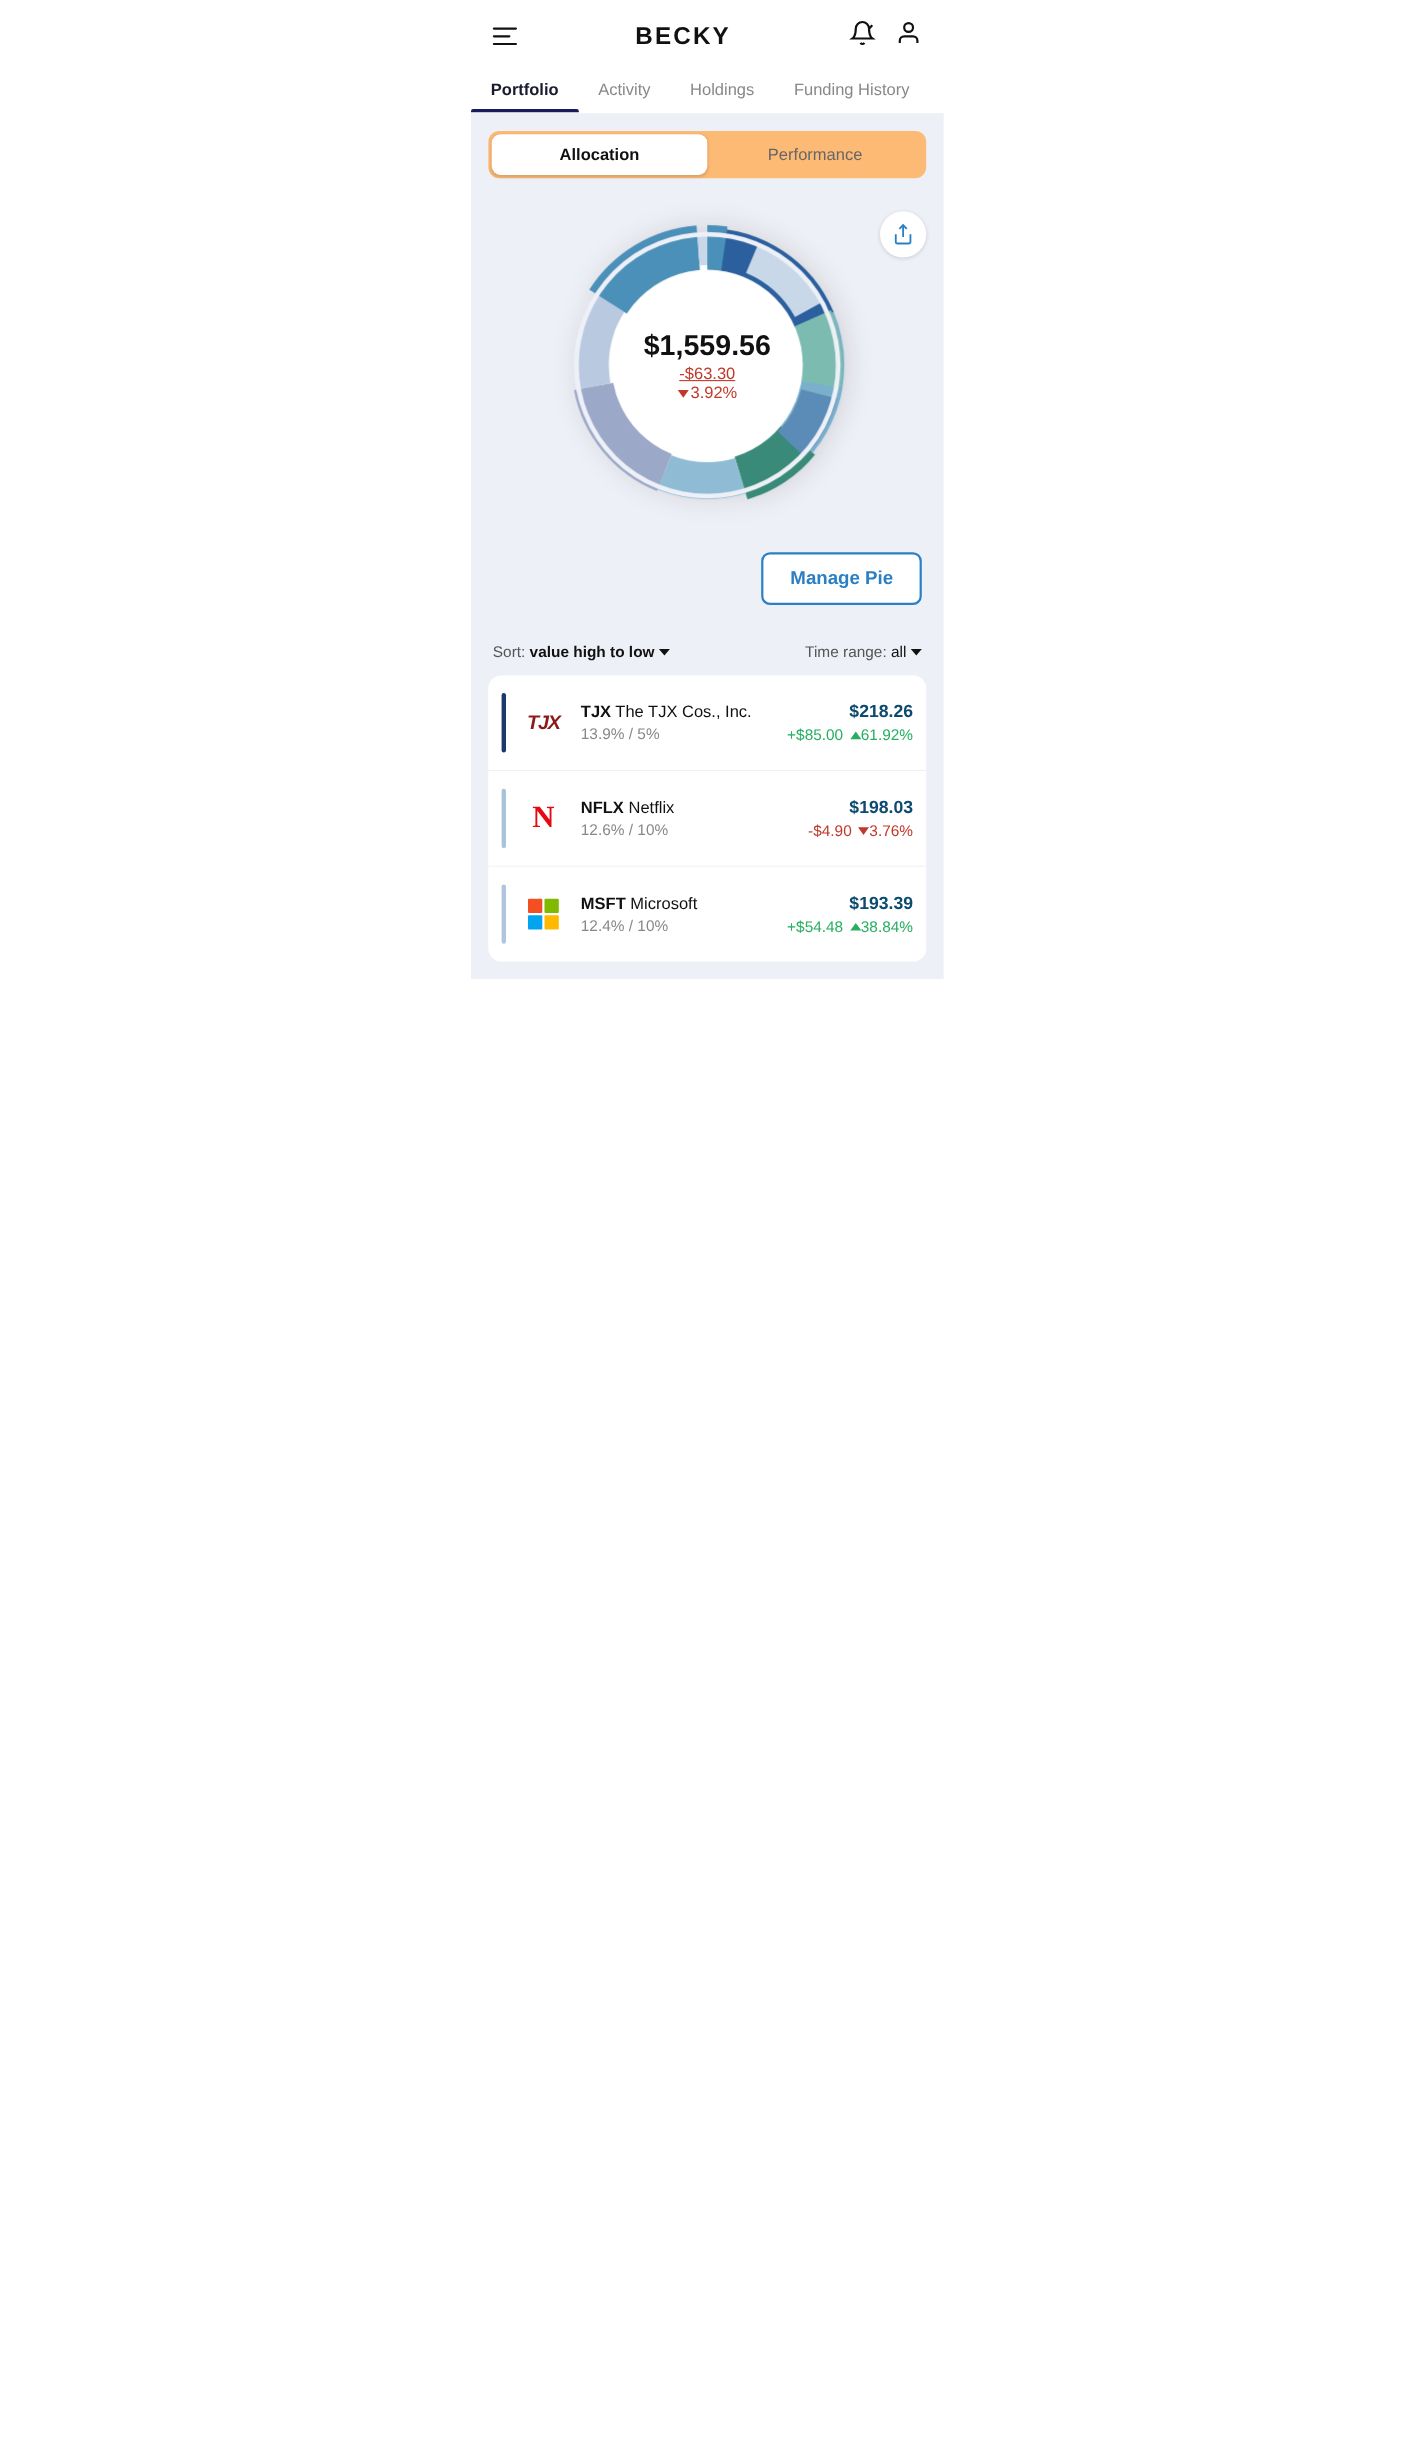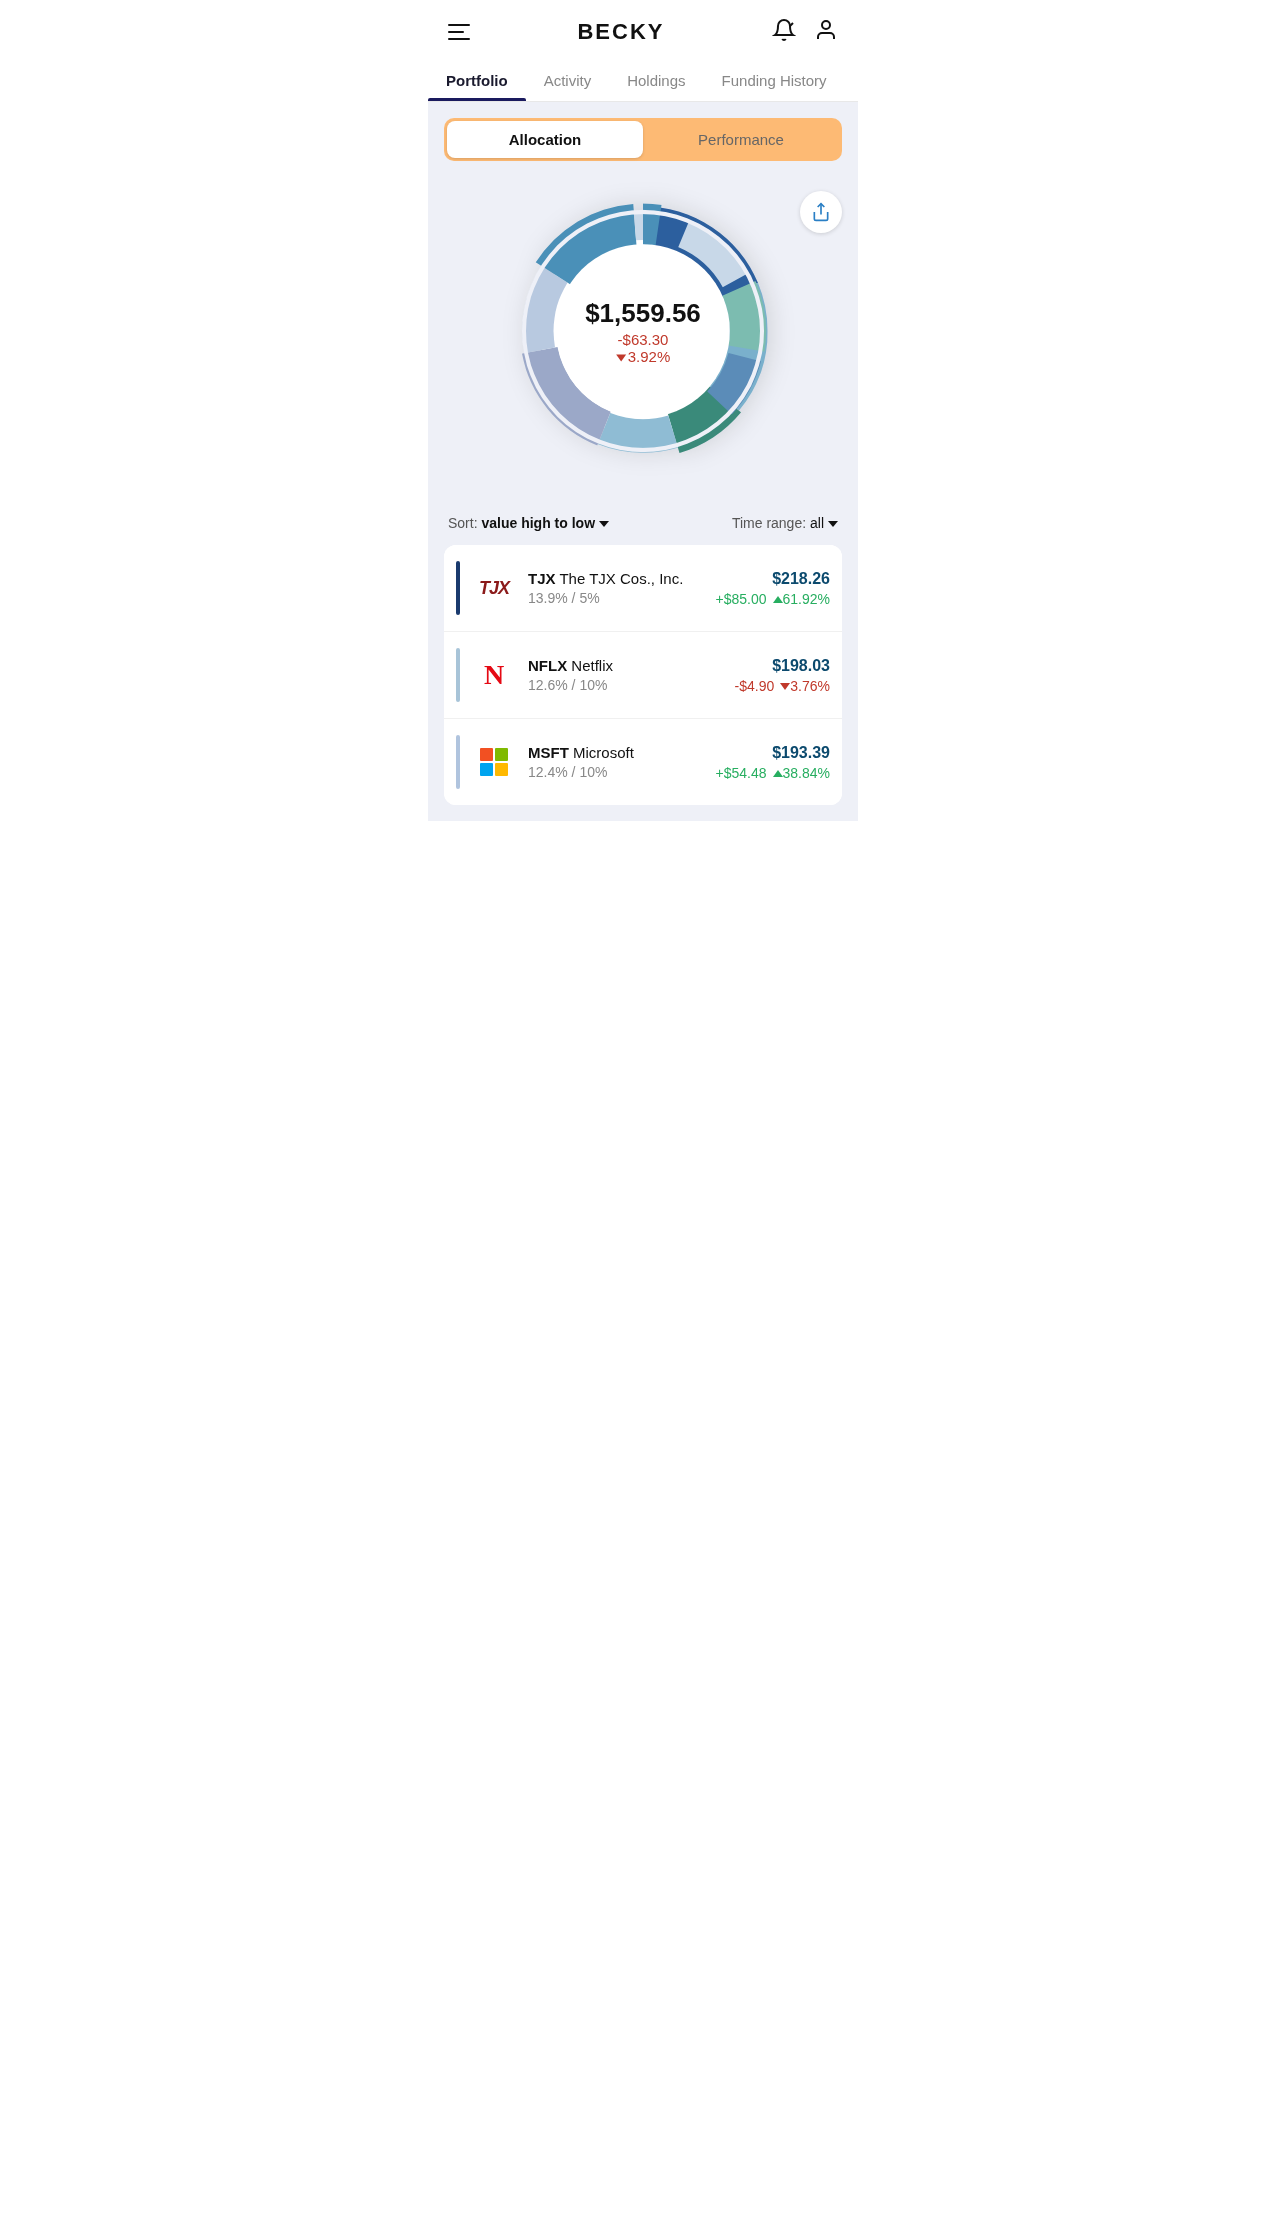--- a/index.html
+++ b/index.html
@@ -168,20 +168,21 @@
       font-size: 26px;
       font-weight: 700;
       color: #111;
       display: block;
     }
     .donut-change {
       font-size: 15px;
       color: #c0392b;
       display: block;
       margin-top: 2px;
+      text-decoration: underline;
     }
     .donut-pct {
       font-size: 15px;
       color: #c0392b;
       display: block;
     }
     .down-triangle {
       display: inline-block;
       width: 0;
       height: 0;
@@ -459,20 +460,23 @@
       <div class="donut-center">
         <span class="donut-value">$1,559.56</span>
         <span class="donut-change">-$63.30</span>
         <span class="donut-pct">
           <span class="down-triangle"></span><span>3.92%</span>
         </span>
       </div>
     </div>
   </div>
 
+  <div class="manage-pie-container">
+    <button class="manage-pie-btn">Manage Pie</button>
+  </div>
 
   <div class="sort-bar">
     <div class="sort-label">
       <span>Sort:</span> <strong>value high to low</strong><span class="chevron-down"></span>
     </div>
     <div class="time-label">
       <span>Time range:</span> <strong>all</strong><span class="chevron-down"></span>
     </div>
   </div>
 

